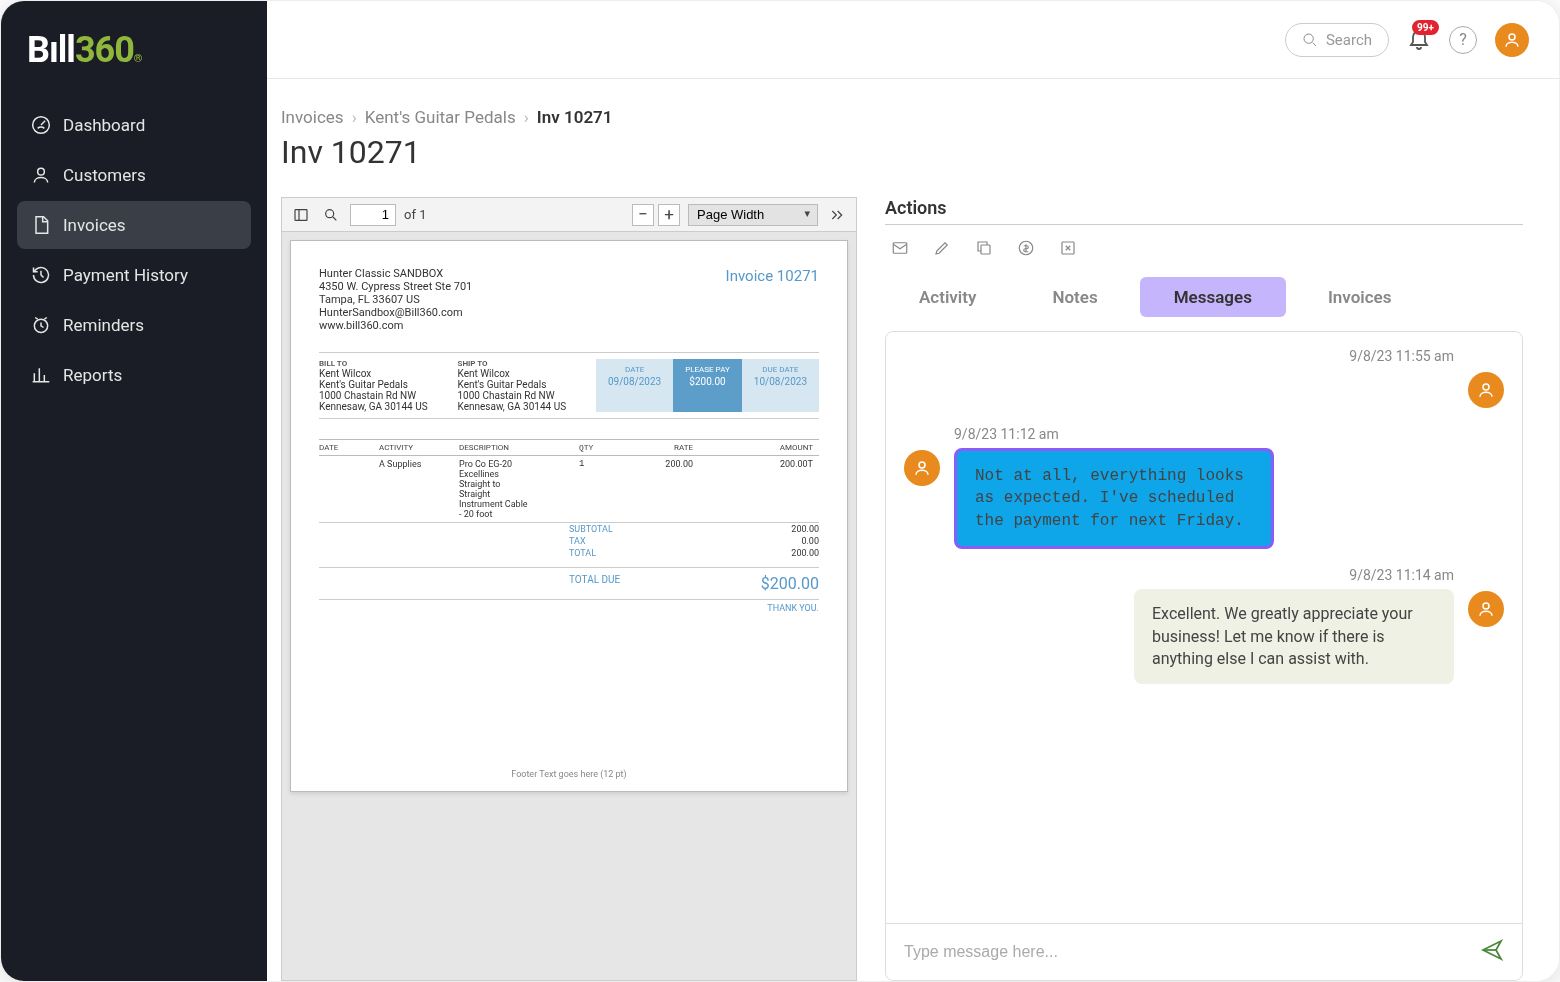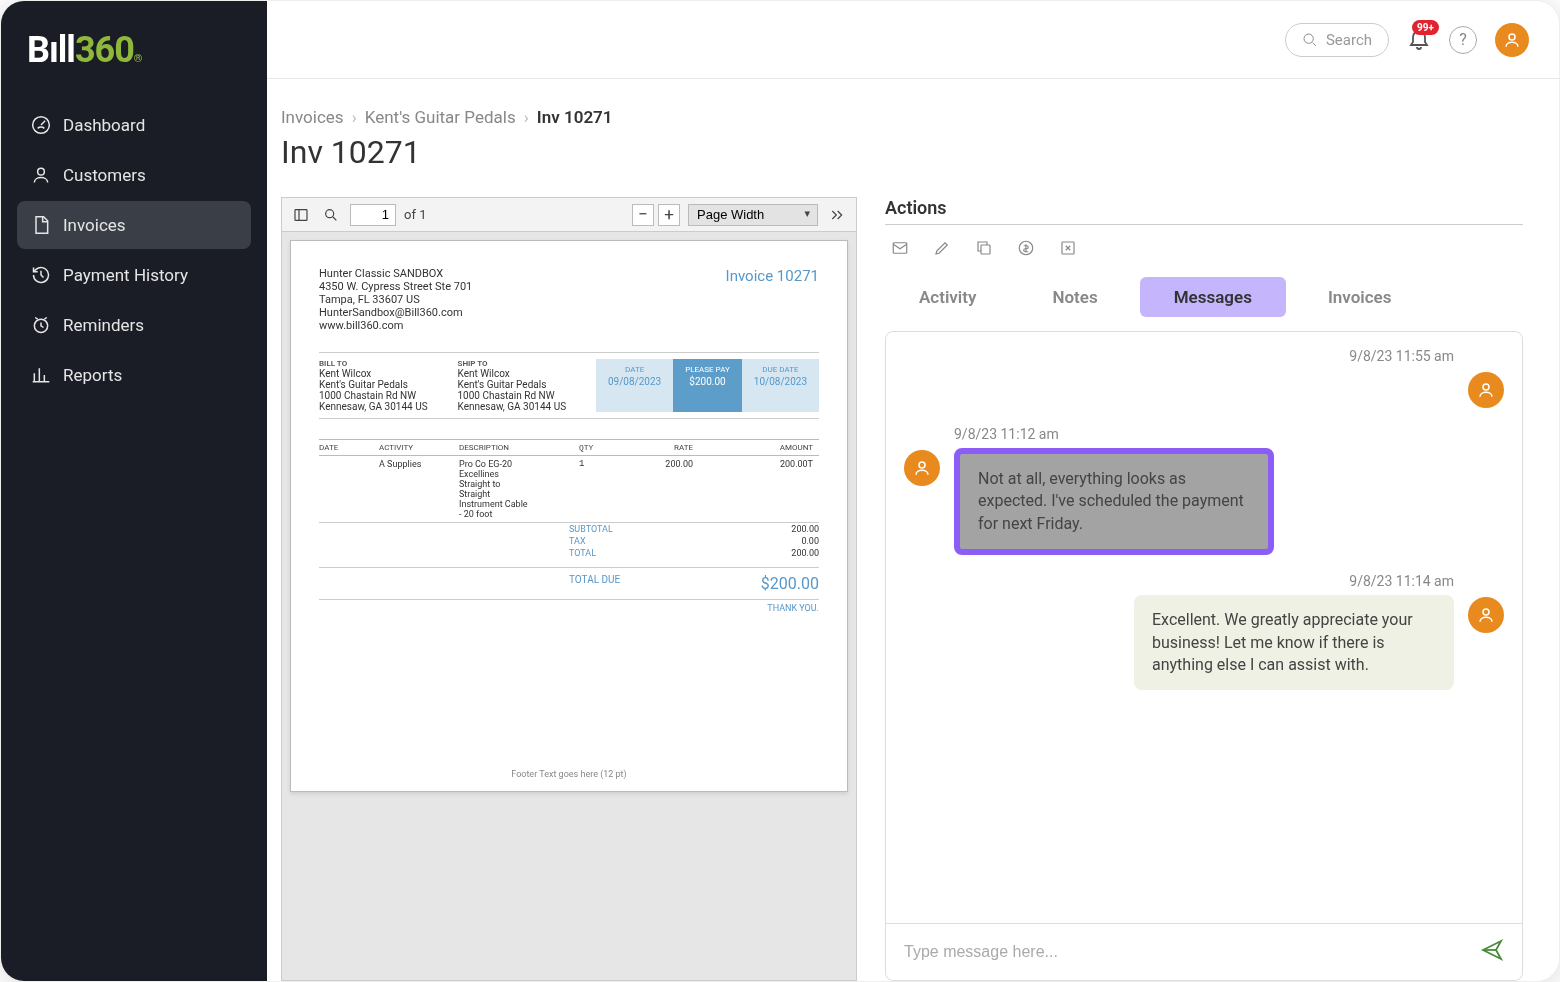--- a/index.html
+++ b/index.html
@@ -82,21 +82,21 @@
 .msg-row { display: flex; align-items: flex-start; gap: 14px; margin-bottom: 18px; }
 .msg-row.right { flex-direction: row-reverse; }
 .msg-ts { font-size: 14px; color: #888; margin-bottom: 6px; }
 .msg-row.right .msg-stack { align-items: flex-end; }
 .msg-stack { display: flex; flex-direction: column; }
 .msg-row.left .msg-stack { align-items: flex-start; }
 .msg-avatar { width: 36px; height: 36px; border-radius: 50%; background: #e98a1f; display: flex; align-items: center; justify-content: center; margin-top: 24px; flex-shrink: 0; }
 .msg-avatar svg { width: 18px; height: 18px; stroke: #fff; fill: none; stroke-width: 2; }
 .msg-bubble { padding: 14px 18px; border-radius: 8px; font-size: 16px; color: #444; max-width: 320px; line-height: 1.4; }
 .msg-row.right .msg-bubble { background: #eef1e4; }
-.msg-row.left .msg-bubble { background: #a3a3a3; border: 6px solid #8b5cf6; }
+.msg-row.left .msg-bubble { background: #0ea5e9; border: 3px solid #8b5cf6; font-family: Liberation Mono, monospace; }
 .chat-input-row { border-top: 1px solid #ddd; display: flex; align-items: center; padding: 14px 18px; gap: 12px; }
 .chat-input { flex: 1; border: none; font-size: 16px; color: #0c4a6e; outline: none; }
 .chat-input::placeholder { color: #aaa; }
 .send-btn { cursor: pointer; }
 .send-btn svg { width: 24px; height: 24px; stroke: #4a8a3b; fill: #4a8a3b; }
 </style>
 </head>
 <body>
 
 <div class="app-frame">

